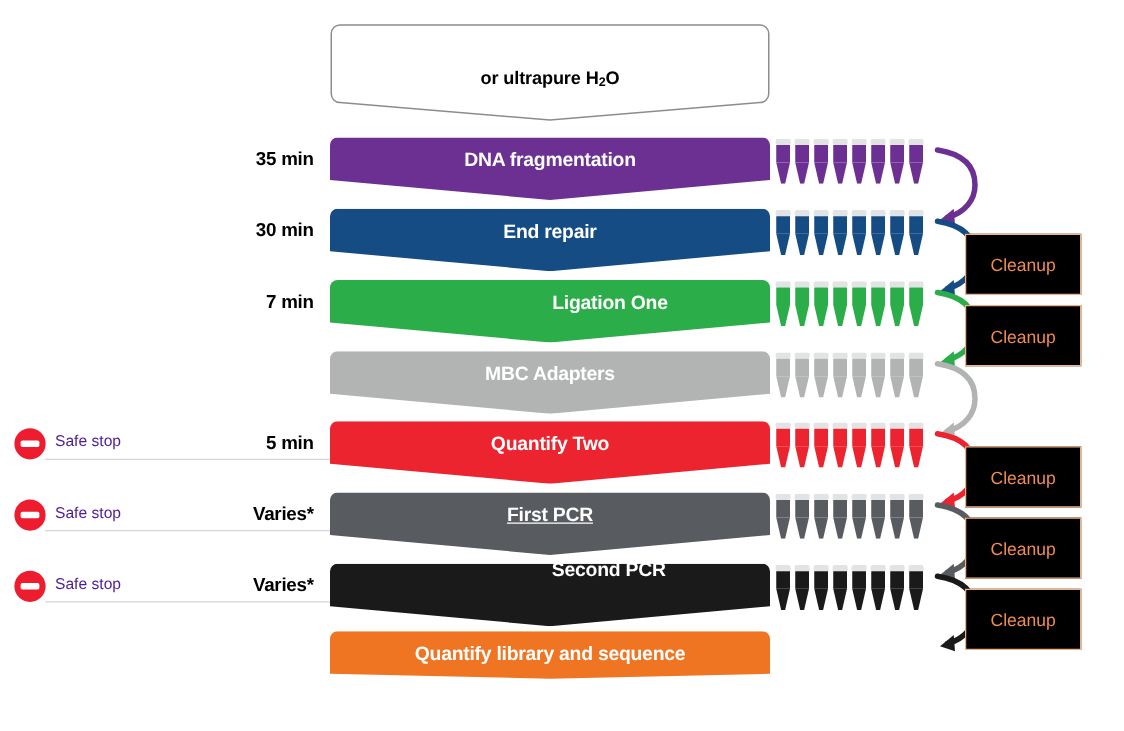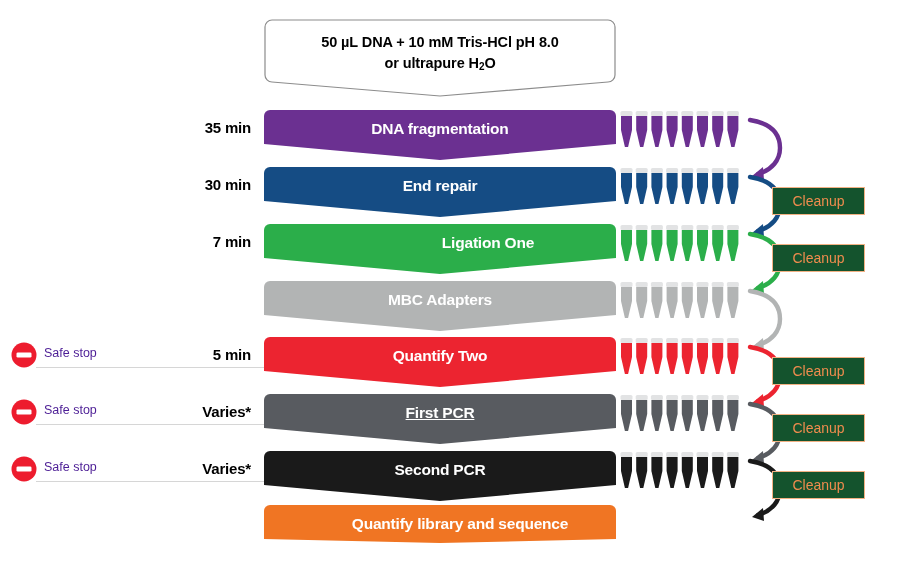--- a/index.html
+++ b/index.html
@@ -87,40 +87,40 @@
   .tubes svg{display:block;}
 
   
   .arrow{position:absolute;left:746px;}
   .arrow svg{display:block;}
 
   
   .cleanup{
     position:absolute;
     left:772px;
-    width:93px;height:28px;
+    width:93px;height:49px;
     border:1.3px solid #f2b183;
     box-sizing:border-box;
     display:flex;align-items:center;justify-content:center;
     font-size:14px;
     color:#f08c4e;
-    background:#14532d;
+    background:#000000;
   }
 </style>
 </head>
 <body>
 
 <div id="canvas">
 
   <div class="sample-box">
     <svg width="352" height="78" viewBox="0 0 352 78">
       <path d="M8,1 H344 A7,7 0 0 1 351,8 V56 A7,7 0 0 1 344,63 L176,77 L8,63 A7,7 0 0 1 1,56 V8 A7,7 0 0 1 8,1 Z" fill="#ffffff" stroke="#8C8C8C" stroke-width="1.2"></path>
     </svg>
     <div class="sample-text">
-      <span>50 µL DNA + 10 mM Tris-HCl pH 8.0</span><br>
+      <br>
       <span>or ultrapure H</span><sub>2</sub><span>O</span>
     </div>
   </div>
 
 
   <div id="rows-host">
       <div class="time-label" style="top: 119px;">35 min</div>
       <div class="chev" style="top: 110px;">
         <svg width="352" height="50" viewBox="0 0 352 50">
           <path d="M6,0 H346 A6,6 0 0 1 352,6 V34 L176,50 L0,34 V6 A6,6 0 0 1 6,0 Z" fill="#6B3091"></path>
@@ -392,21 +392,21 @@
     <rect x="6.5" y="11.4" width="15" height="5.2" rx="1.4" fill="#ffffff"></rect>
   </svg></span>
         <span class="ss-label">Safe stop</span>
       </div>
       <div class="ss-line" style="top: 481px; width: 228px;"></div>
       <div class="chev" style="top: 451px;">
         <svg width="352" height="50" viewBox="0 0 352 50">
           <path d="M6,0 H346 A6,6 0 0 1 352,6 V34 L176,50 L0,34 V6 A6,6 0 0 1 6,0 Z" fill="#1A1A1A"></path>
         </svg>
       </div>
-      <div class="chev-label" style="top: 461px;">Second PCR</div>
+      <div class="chev-label" style="top: 448px; margin-left: 47px;">Second PCR</div>
       <div class="tubes" style="top: 452px;">
         <svg width="121.6" height="36" viewBox="0 0 121.6 36">
           <rect x="0.5" y="0" width="12" height="5" rx="1.6" fill="#E2E3E4"></rect>
           <rect x="1" y="5" width="11" height="14" fill="#1A1A1A"></rect>
           <path d="M1,19 H12 L8.1,36 H4.9 Z" fill="#1A1A1A"></path>
           <rect x="15.7" y="0" width="12" height="5" rx="1.6" fill="#E2E3E4"></rect>
           <rect x="16.2" y="5" width="11" height="14" fill="#1A1A1A"></rect>
           <path d="M16.2,19 H27.2 L23.3,36 H20.099999999999998 Z" fill="#1A1A1A"></path>
           <rect x="30.9" y="0" width="12" height="5" rx="1.6" fill="#E2E3E4"></rect>
           <rect x="31.4" y="5" width="11" height="14" fill="#1A1A1A"></rect>
@@ -433,16 +433,16 @@
     <path d="M4,8 C30,12 34,26 34,36 C34,48 26,58 12,62" stroke="#1A1A1A" stroke-width="4.4" fill="none" stroke-linecap="round"></path>
     <path d="M17,55 L6,64 L18,68 Z" fill="#1A1A1A"></path>
   </svg>
       </div>
       <div class="cleanup" style="top: 471px;">Cleanup</div>
       <div class="chev" style="top: 505px;">
         <svg width="352" height="50" viewBox="0 0 352 50">
           <path d="M6,0 H346 A6,6 0 0 1 352,6 V34 L176,38 L0,34 V6 A6,6 0 0 1 6,0 Z" fill="#F07523"></path>
         </svg>
       </div>
-      <div class="chev-label" style="top: 515px; padding-left: 20px;">Quantify library and sequence</div>
+      <div class="chev-label" style="top: 515px;">Quantify library and sequence</div>
     </div>
 
 </div>
 
 </body></html>

